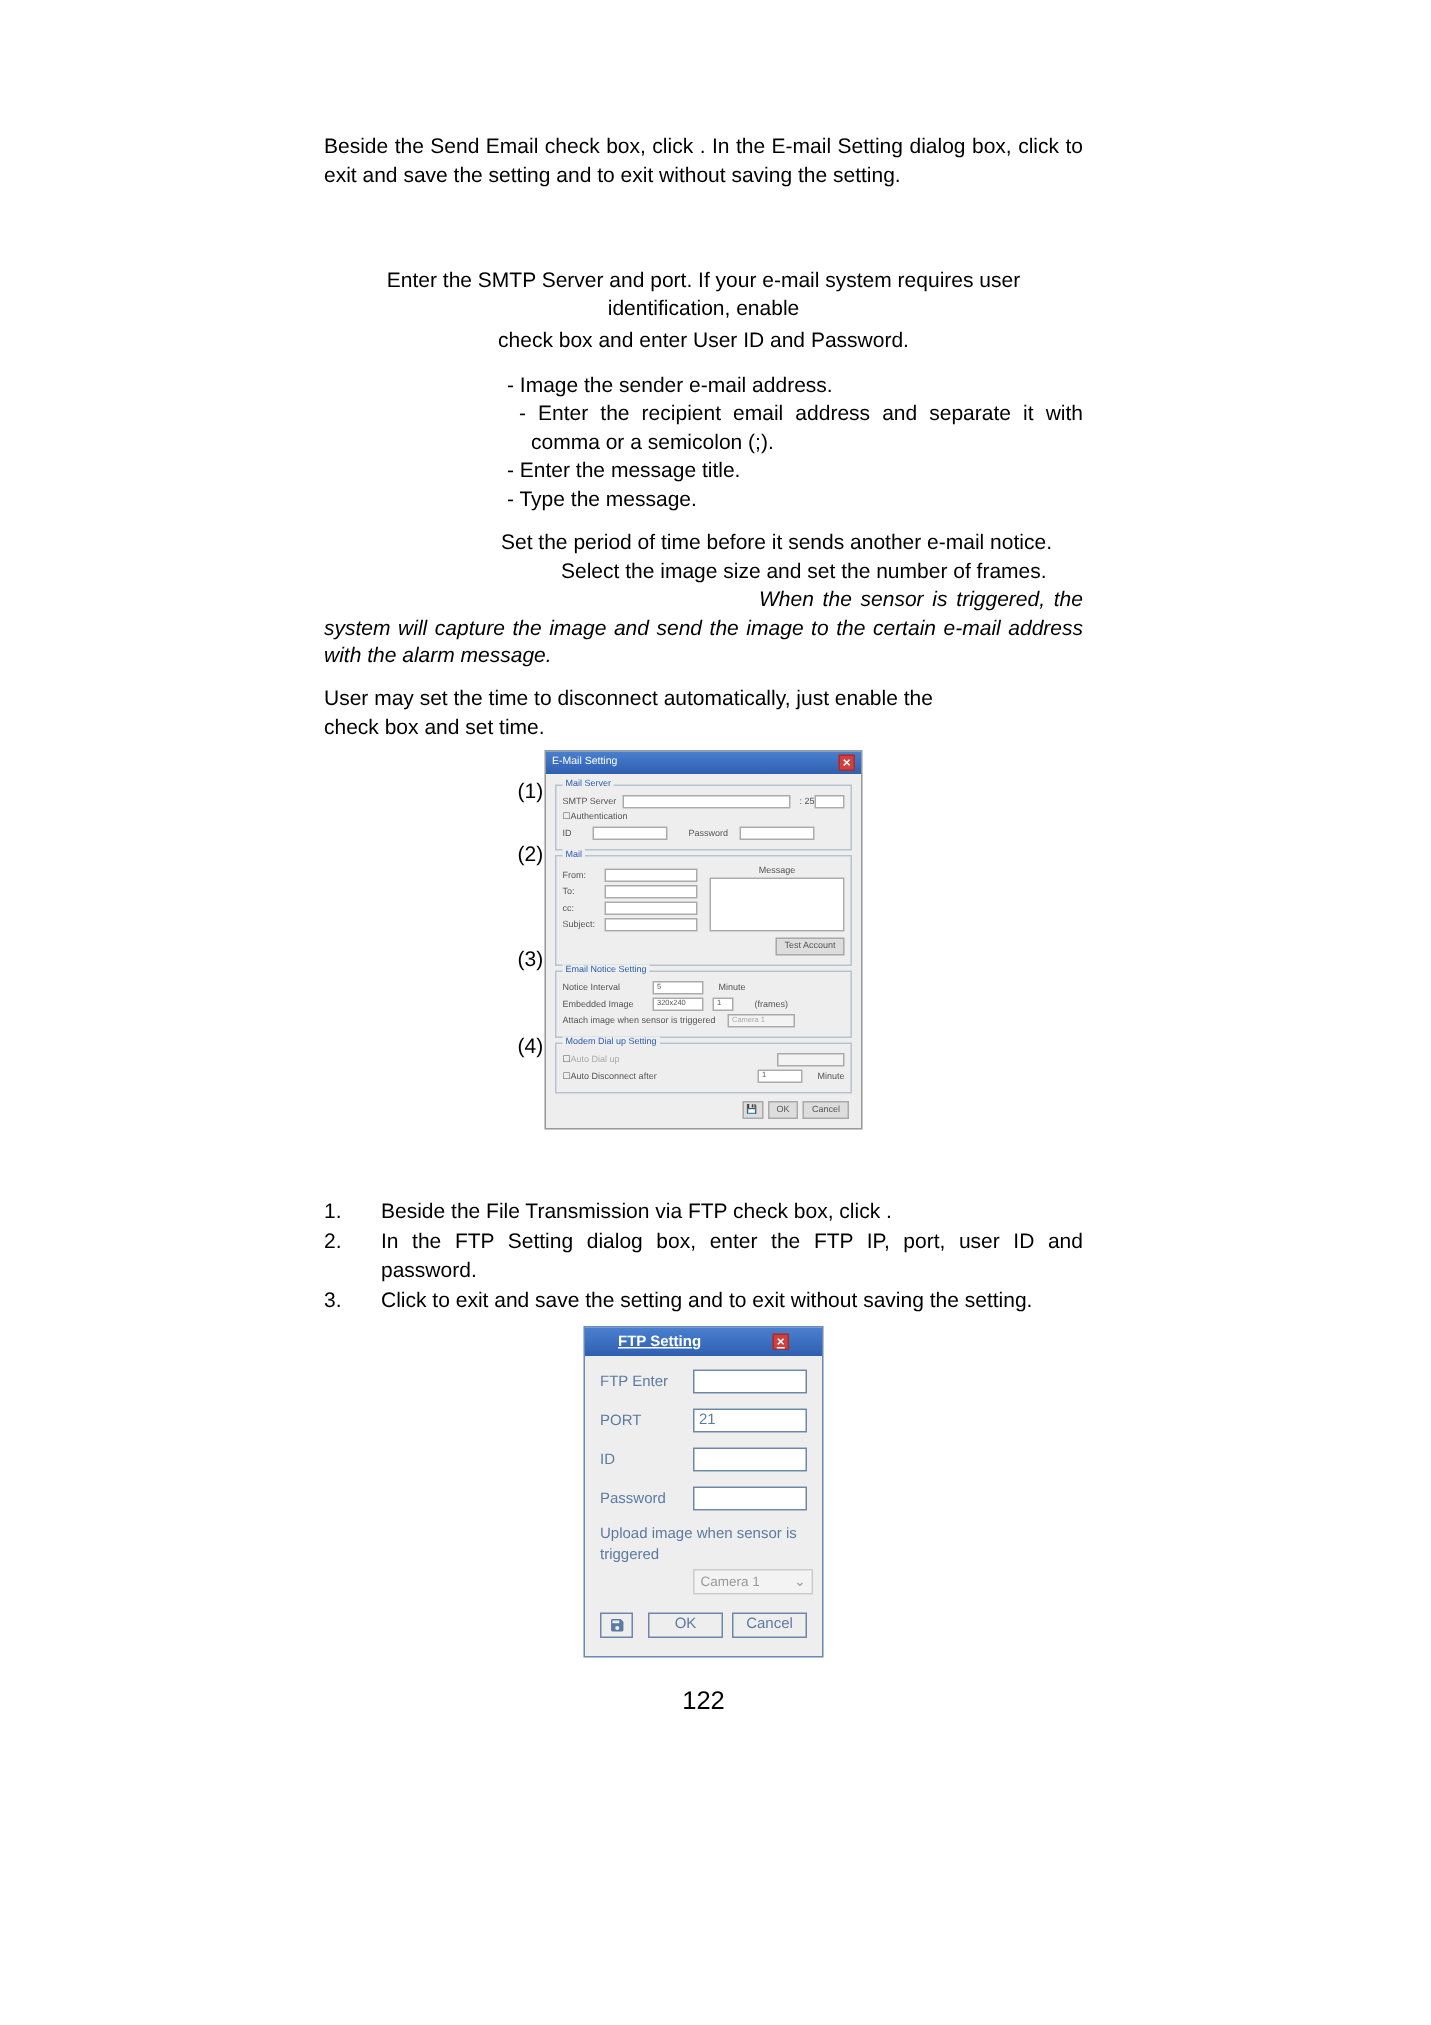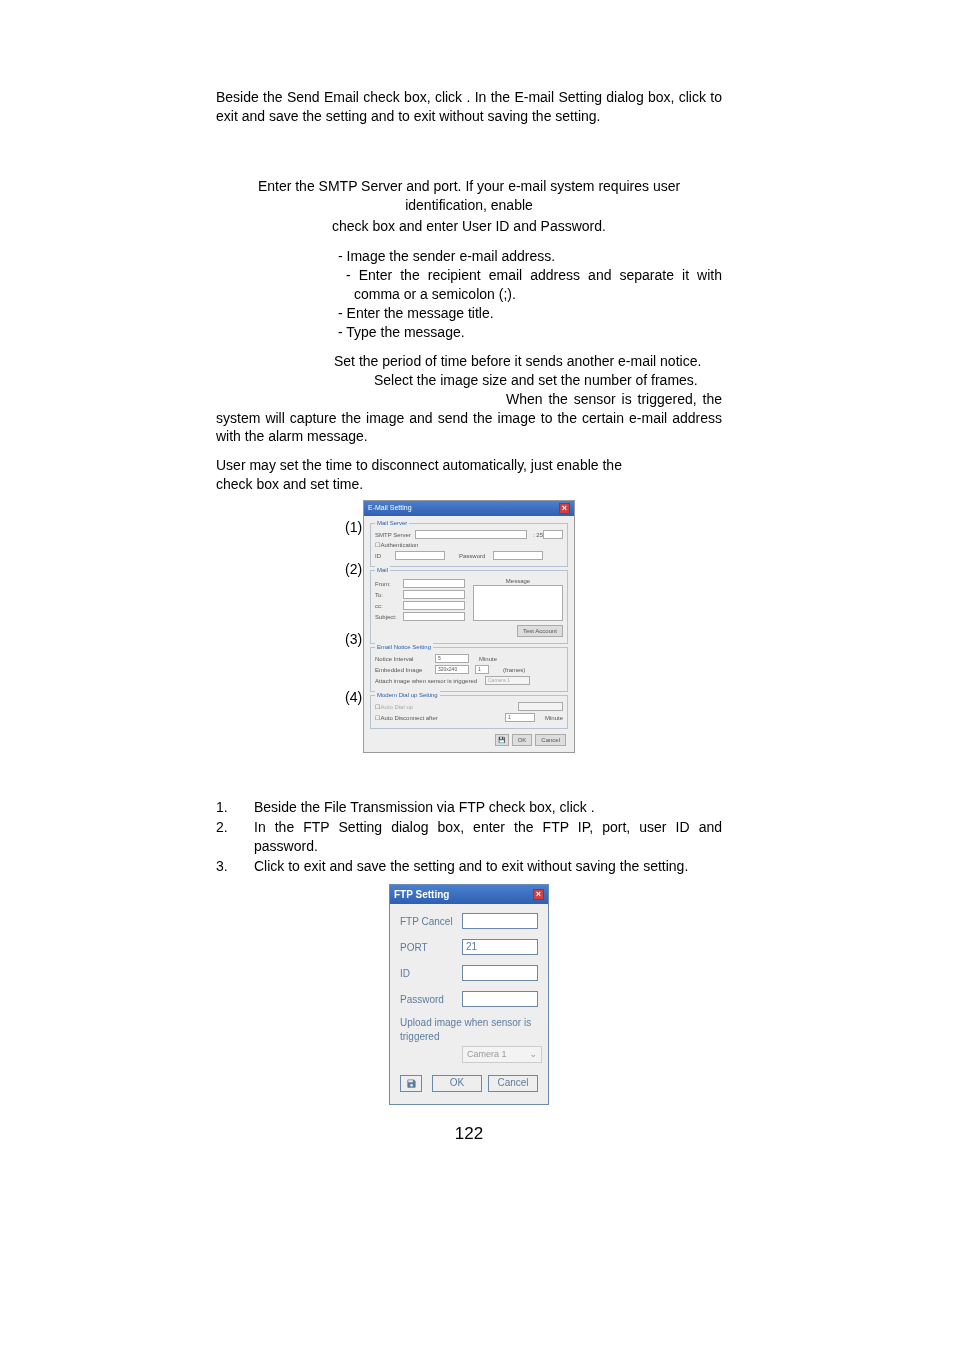--- a/index.html
+++ b/index.html
@@ -35,21 +35,21 @@
     }
     .dialog2 {
       width: 160px;
       margin: 8px auto 10px auto;
       background: #eee;
       border: 1px solid #6a8cb3;
       font-size: 10px;
       color: #5d7ba0;
     }
     .dialog-title { background: linear-gradient(#4a80d0, #2f5fb0); color:#fff; font-size: 7px; padding: 2px 4px; display:flex; justify-content:space-between;}
-    .dialog2-title { background: linear-gradient(#4a80d0, #2f5fb0); color:#fff; font-size: 10px; font-weight:bold; padding: 3px 4px; display:flex; justify-content:space-between; align-items:center;}
+    .dialog2-title { background: linear-gradient(#4a80d0, #2f5fb0); color:#fff; font-size: 10px; font-weight:bold; padding: 3px 22px; display:flex; justify-content:space-between; align-items:center;text-decoration:underline;}
     .xbtn { width:11px; height:11px; background:#d04040; color:#fff; border:1px solid #a03030; font-size:9px; line-height:9px; text-align:center; font-weight:bold;}
     .dialog-body { padding: 4px 6px; }
     .fieldset { border: 1px solid #b5c3d0; margin: 3px 0; padding: 4px; position:relative;}
     .legend { color:#2a5db0; font-size:6px; position:absolute; top:-5px; left:4px; background:#eee; padding:0 2px;}
     .row { display:flex; align-items:center; margin:2px 0;}
     .lbl { font-size:6px; width: 40px;}
     .inp { border:1px solid #aaa; background:#fff; height:9px; flex:1;}
     .btn-small { border:1px solid #aaa; background:#ddd; font-size:6px; padding:1px 5px;}
     .ftp-row { display:flex; align-items:center; padding:5px 10px; }
     .ftp-lbl { width: 62px; font-size:10px; }
@@ -109,21 +109,21 @@
 
   <p class="indent-li">- Image the sender e-mail address.</p>
   <p class="indent-li desc" style="padding-left:138px; text-indent:-8px;">- Enter the recipient email address and separate it with comma or a semicolon (;).</p>
   <p class="indent-li">- Enter the message title.</p>
   <p class="indent-li">- Type the message.</p>
 
   <div style="height:10px;"></div>
 
   <p style="padding-left:118px;">Set the period of time before it sends another e-mail notice.</p>
   <p style="padding-left:158px;">Select the image size and set the number of frames.</p>
-  <p class="desc" style="text-align:justify; text-align-last:left;">
+  <p class="desc" style="text-align:justify; text-align-last:left;font-style:italic;">
     <span style="display:inline-block; width:290px;"></span><span>When the sensor is triggered, the system will capture the image and send the image to the certain e-mail address with the alarm message.</span>
   </p>
 
   <div style="height:10px;"></div>
 
   <p>User may set the time to disconnect automatically, just enable the</p>
   <p>check box and set time.</p>
 
   <div class="dwrap">
     <span class="marker mark1">(1)</span>
@@ -258,21 +258,21 @@
     </span>
   </div>
 
   <div class="dialog2">
     <div class="dialog2-title">
       <span>FTP Setting</span>
       <span class="xbtn">×</span>
     </div>
     <div style="background:#eee; padding: 4px 0;">
       <div class="ftp-row">
-        <span class="ftp-lbl">FTP Cancel</span>
+        <span class="ftp-lbl">FTP Enter</span>
         <span class="ftp-inp"></span>
       </div>
       <div class="ftp-row">
         <span class="ftp-lbl">PORT</span>
         <span class="ftp-inp">21</span>
       </div>
       <div class="ftp-row">
         <span class="ftp-lbl">ID</span>
         <span class="ftp-inp"></span>
       </div>

